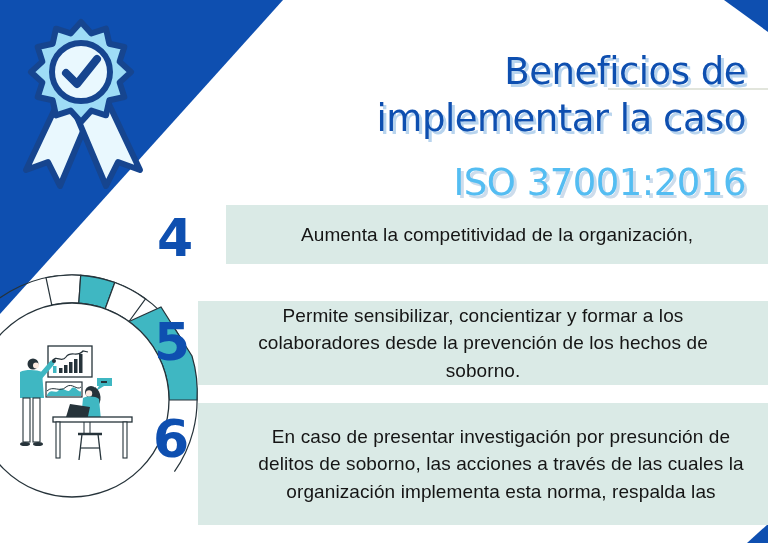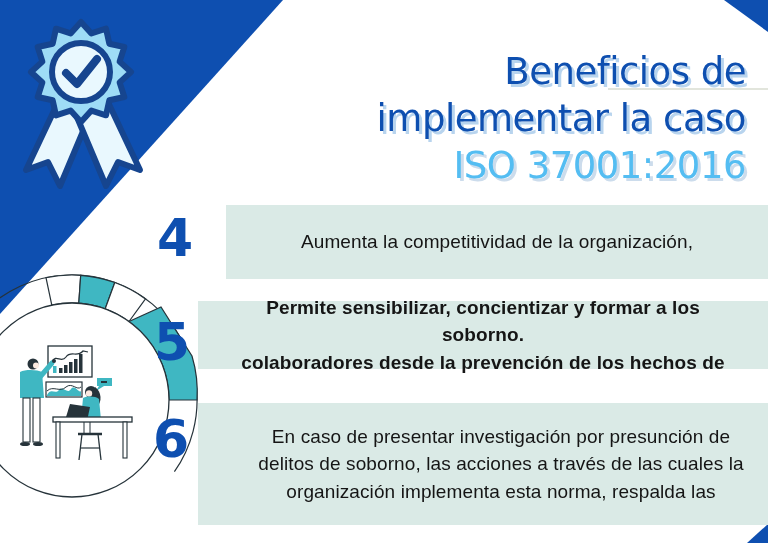--- a/index.html
+++ b/index.html
@@ -17,33 +17,34 @@
     display:block;
     font-family:"DejaVu Sans","Liberation Sans",sans-serif;
     font-weight:normal;font-size:37px;letter-spacing:-0.5px;
     color:#0e4fb0;
     text-shadow:3px 3px 0 #b8d4ee;
     white-space:nowrap;
   }
   .title-line.accent{
     color:#54bdf2;
     text-shadow:3px 3px 0 #ccdcec;
+    margin-top:17px;
   }
   .benefit-box{
     position:absolute;left:198px;right:0;z-index:1;
     background:#daeae6;
     display:flex;flex-direction:column;justify-content:center;align-items:center;
     color:#151515;
   }
   .benefit-box span{
     display:block;white-space:nowrap;
     font-size:19px;line-height:27.5px;letter-spacing:0.1px;
   }
-  #box-1{top:205px;height:74px;margin-left:28px;}
-  #box-2{top:301px;height:68px;font-weight:bold;}
+  #box-1{top:205px;height:59px;margin-left:28px;}
+  #box-2{top:301px;height:84px;}
   #box-3{top:403px;height:122px;padding-left:36px;}
   .benefit-number{
     position:absolute;z-index:3;transform:translate(-50%,-50%);
     font-family:"DejaVu Sans","Liberation Sans",sans-serif;
     font-weight:bold;font-size:52px;color:#0e4fb0;
   }
   #num-4{left:175px;top:238px;}
   #num-5{left:172px;top:342px;}
   #num-6{left:171px;top:439px;}
 </style>
@@ -143,22 +144,22 @@
     <span class="title-line accent">ISO 37001:2016</span>
   </div>
 
   <div class="benefit-box" id="box-1">
     <span>Aumenta la competitividad de la organización,</span>
   </div>
   <div class="benefit-number" id="num-4">4</div>
 
   <div class="benefit-box" id="box-2">
     <span>Permite sensibilizar, concientizar y formar a los</span>
+    <span>colaboradores desde la prevención de los hechos de</span>
     <span>soborno.</span>
-    <span>colaboradores desde la prevención de los hechos de</span>
   </div>
   <div class="benefit-number" id="num-5">5</div>
 
   <div class="benefit-box" id="box-3">
     <span>En caso de presentar investigación por presunción de</span>
     <span>delitos de soborno, las acciones a través de las cuales la</span>
     <span>organización implementa esta norma, respalda las</span>
   </div>
   <div class="benefit-number" id="num-6">6</div>
 

